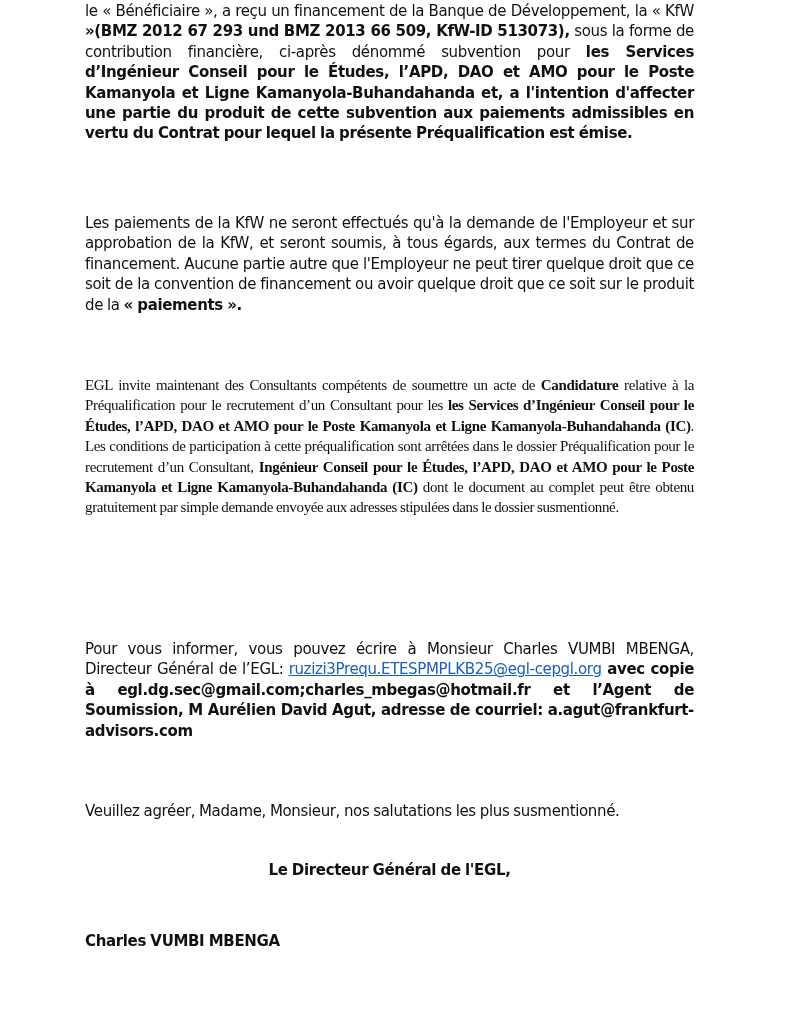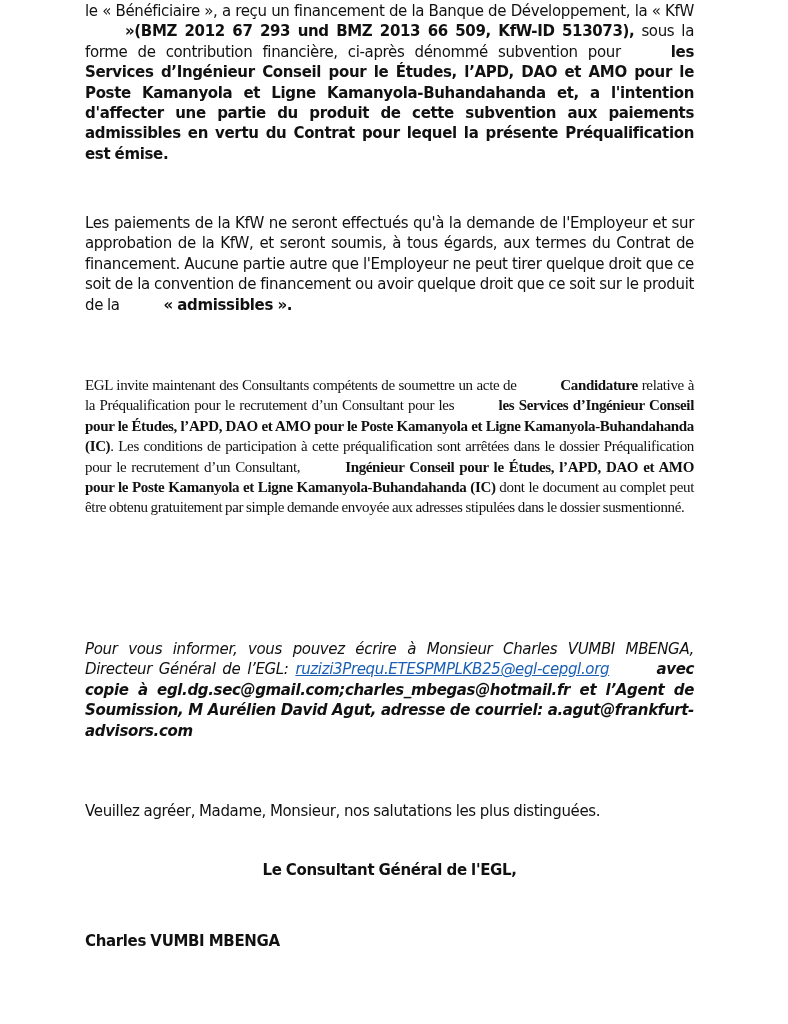--- a/index.html
+++ b/index.html
@@ -4,41 +4,41 @@
   <style>
     html, body { margin: 0; padding: 0; background: #ffffff; }
     body { width: 788px; height: 1024px; overflow: hidden; position: relative; }
     .page {
       position: absolute; left: 85px; top: 1px; width: 609px;
       font-family: "DejaVu Sans", sans-serif;
       font-size: 15px; line-height: 20.4px; color: #111;
       letter-spacing: -0.35px; word-spacing: -0.5px;
     }
     p { margin: 0 0 20.4px 0; text-align: justify; }
-    b { font-weight: bold; margin-left: 40px; }
+    b { font-weight: bold; }
     a { color: #1a5fb4; text-decoration: underline; }
     .sign-title { position: absolute; left: 0; top: 859px; width: 100%; text-align: center; font-weight: bold; }
     .sign-name { position: absolute; left: 0; top: 930px; width: 100%; text-align: left; font-weight: bold; }
     .para1 { position: absolute; top: 0; left: 0; width: 100%; }
     .para2 { position: absolute; top: 212px; left: 0; width: 100%; }
     .para3 { position: absolute; top: 374px; left: 0; width: 100%; font-family: Liberation Serif, serif; }
-    .para4 { position: absolute; top: 638px; left: 0; width: 100%; font-style: italic; }
+    .para4 { position: absolute; top: 638px; left: 0; width: 100%; }
     .para5 { position: absolute; top: 800px; left: 0; width: 100%; }
   </style>
 </head>
 <body>
 
 <div class="page">
 
   <p class="para1"><span>le « Bénéficiaire », a reçu un financement de la Banque de Développement, la « KfW </span><b>»(BMZ 2012 67 293 und BMZ 2013 66 509, KfW-ID 513073),</b><span> sous la forme de contribution financière, ci-après dénommé subvention pour </span><b>les Services d’Ingénieur Conseil pour le Études, l’APD, DAO et AMO pour le Poste Kamanyola et Ligne Kamanyola-Buhandahanda et, a l'intention d'affecter une partie du produit de cette subvention aux paiements admissibles en vertu du Contrat pour lequel la présente Préqualification est émise.</b></p>
 
-  <p class="para2"><span>Les paiements de la KfW ne seront effectués qu'à la demande de l'Employeur et sur approbation de la KfW, et seront soumis, à tous égards, aux termes du Contrat de financement. Aucune partie autre que l'Employeur ne peut tirer quelque droit que ce soit de la convention de financement ou avoir quelque droit que ce soit sur le produit de la </span><b>« admissibles ».</b></p>
+  <p class="para2"><span>Les paiements de la KfW ne seront effectués qu'à la demande de l'Employeur et sur approbation de la KfW, et seront soumis, à tous égards, aux termes du Contrat de financement. Aucune partie autre que l'Employeur ne peut tirer quelque droit que ce soit de la convention de financement ou avoir quelque droit que ce soit sur le produit de la </span><b>« paiements ».</b></p>
 
   <p class="para3"><span>EGL invite maintenant des Consultants compétents de soumettre un acte de </span><b>Candidature</b><span> relative à la Préqualification pour le recrutement d’un Consultant pour les </span><b>les Services d’Ingénieur Conseil pour le Études, l’APD, DAO et AMO pour le Poste Kamanyola et Ligne Kamanyola-Buhandahanda (IC)</b><span>. Les conditions de participation à cette préqualification sont arrêtées dans le dossier Préqualification pour le recrutement d’un Consultant, </span><b>Ingénieur Conseil pour le Études, l’APD, DAO et AMO pour le Poste Kamanyola et Ligne Kamanyola-Buhandahanda (IC)</b><span> dont le document au complet peut être obtenu gratuitement par simple demande envoyée aux adresses stipulées dans le dossier susmentionné.</span></p>
 
   <p class="para4"><span>Pour vous informer, vous pouvez écrire à Monsieur Charles VUMBI MBENGA, Directeur Général de l’EGL: </span><a href="#">ruzizi3Prequ.ETESPMPLKB25@egl-cepgl.org</a><b> avec copie à egl.dg.sec@gmail.com;charles_mbegas@hotmail.fr et l’Agent de Soumission, M Aurélien David Agut, adresse de courriel: a.agut@frankfurt-advisors.com</b></p>
 
-  <p class="para5"><span>Veuillez agréer, Madame, Monsieur, nos salutations les plus distinguées.</span></p>
+  <p class="para5"><span>Veuillez agréer, Madame, Monsieur, nos salutations les plus susmentionné.</span></p>
 
-  <div class="sign-title">Le Consultant Général de l'EGL,</div>
+  <div class="sign-title">Le Directeur Général de l'EGL,</div>
   <div class="sign-name">Charles VUMBI MBENGA</div>
 
 </div>
 
 </body></html>

